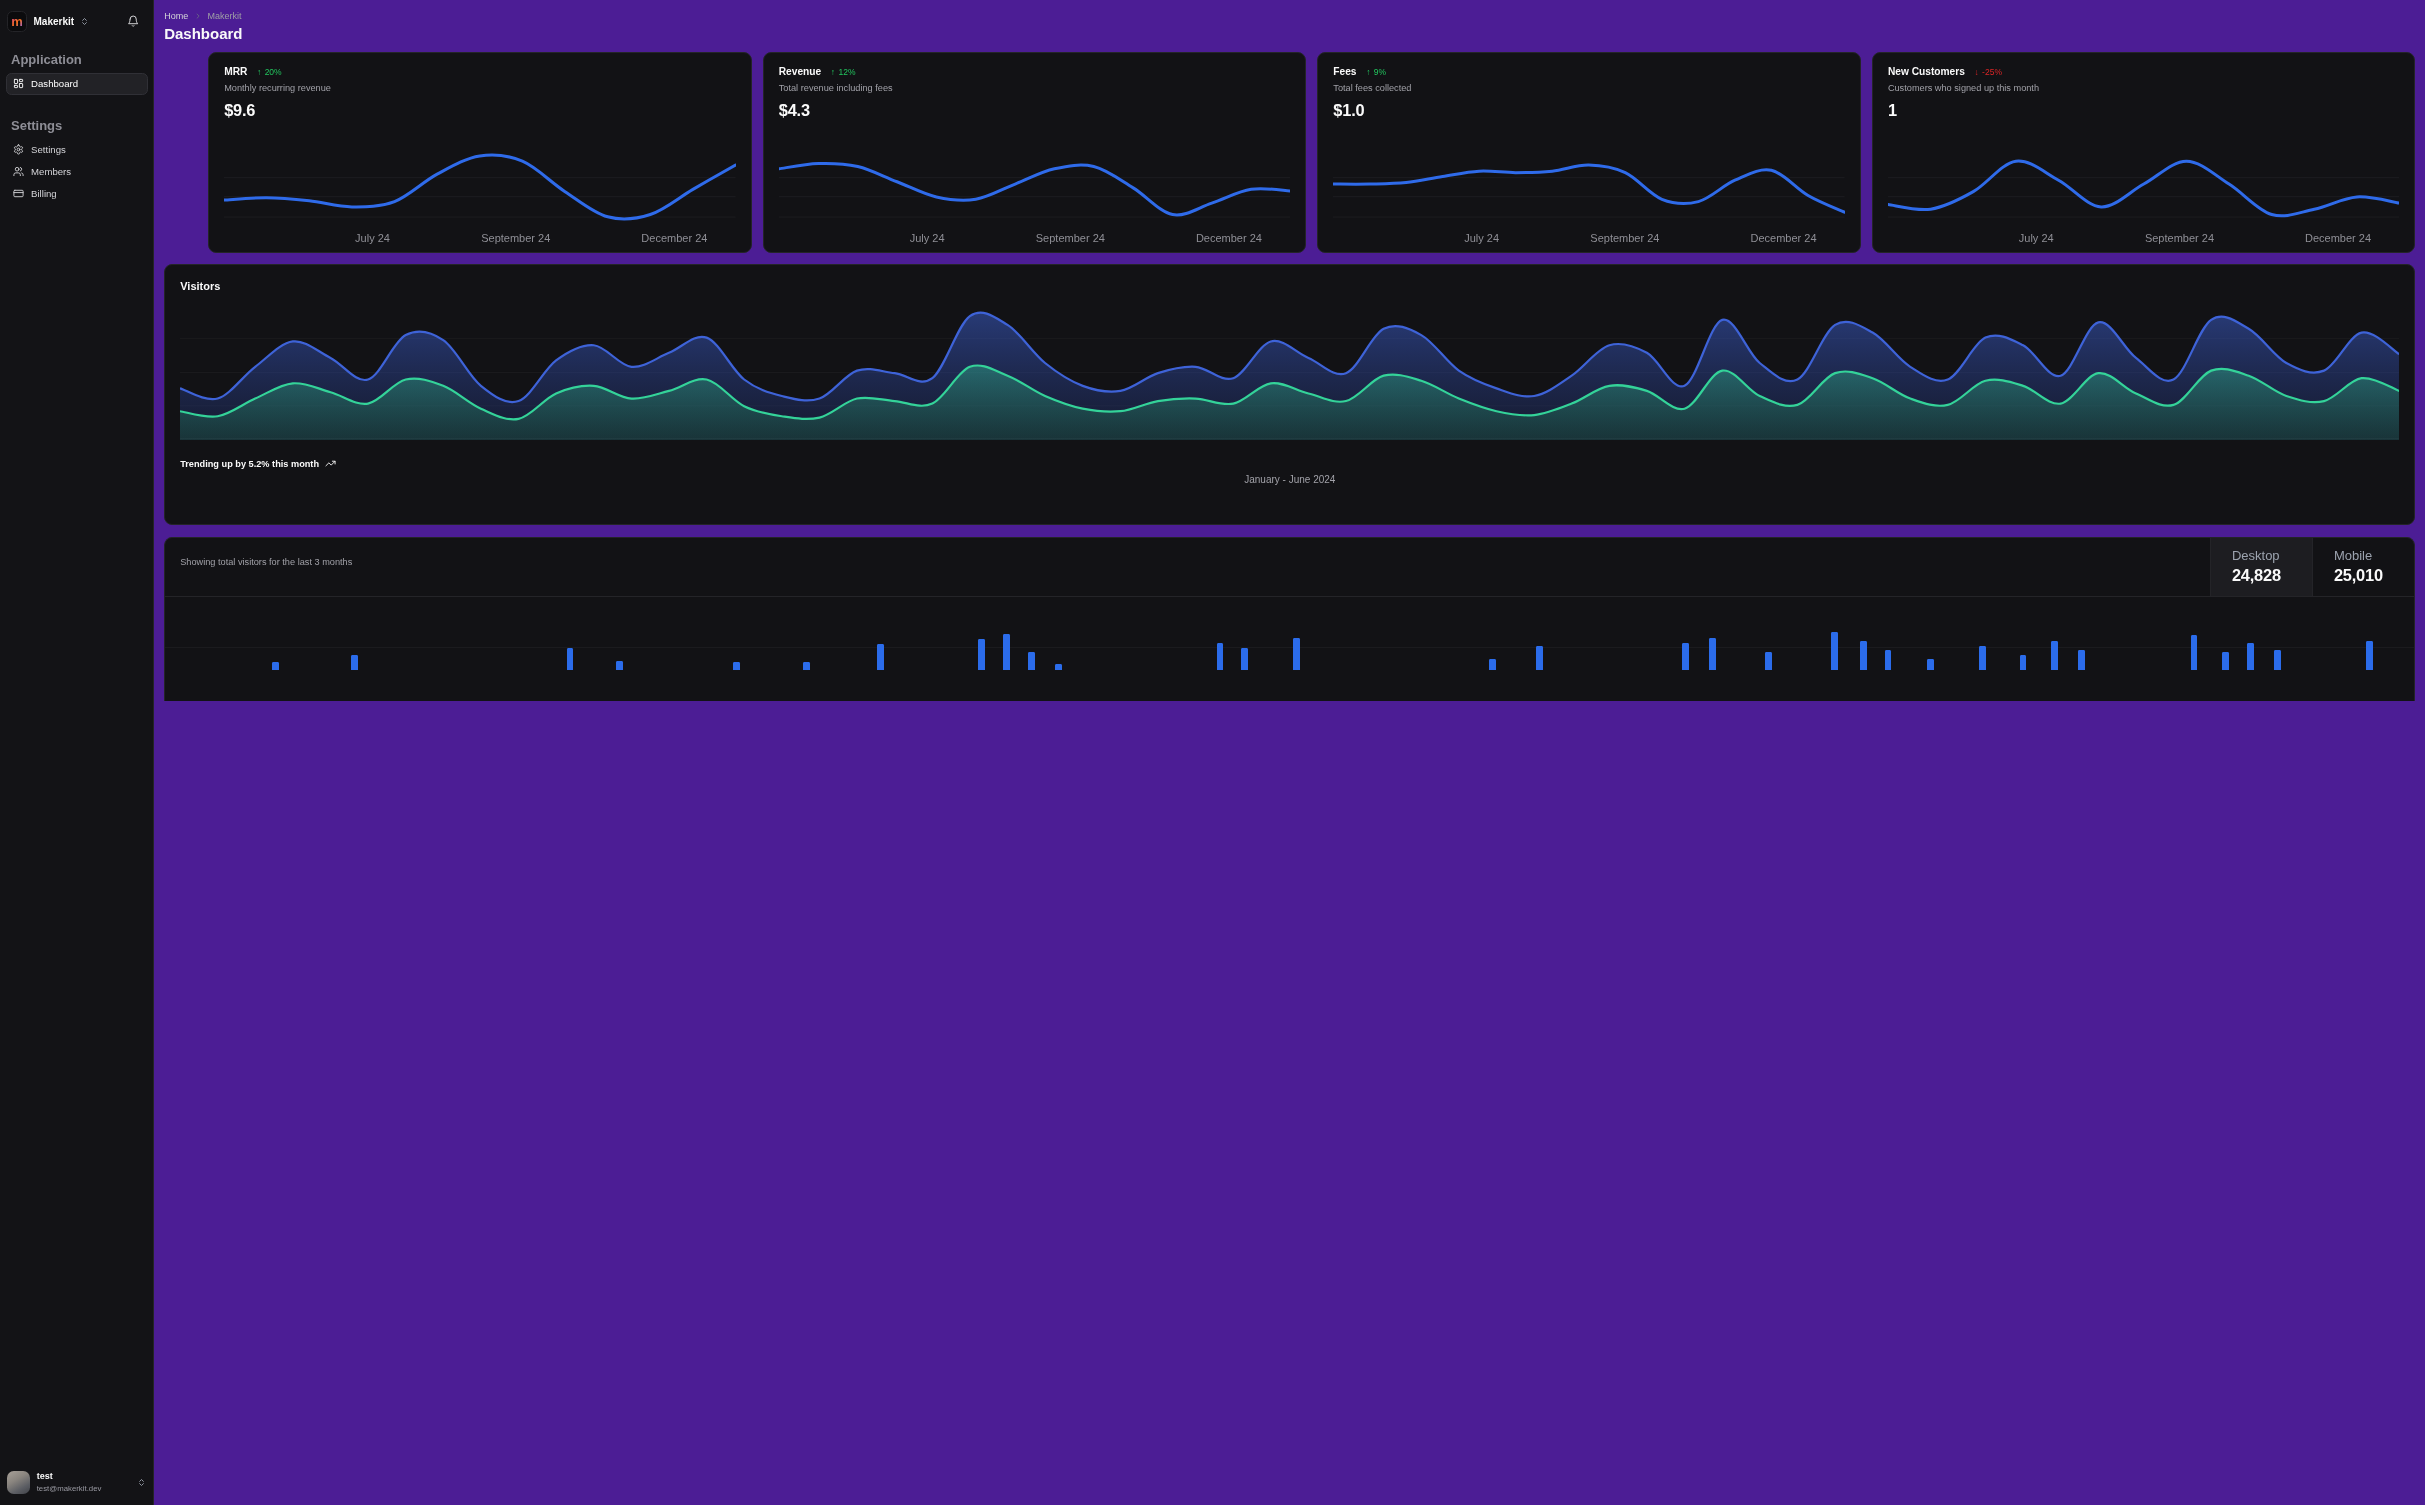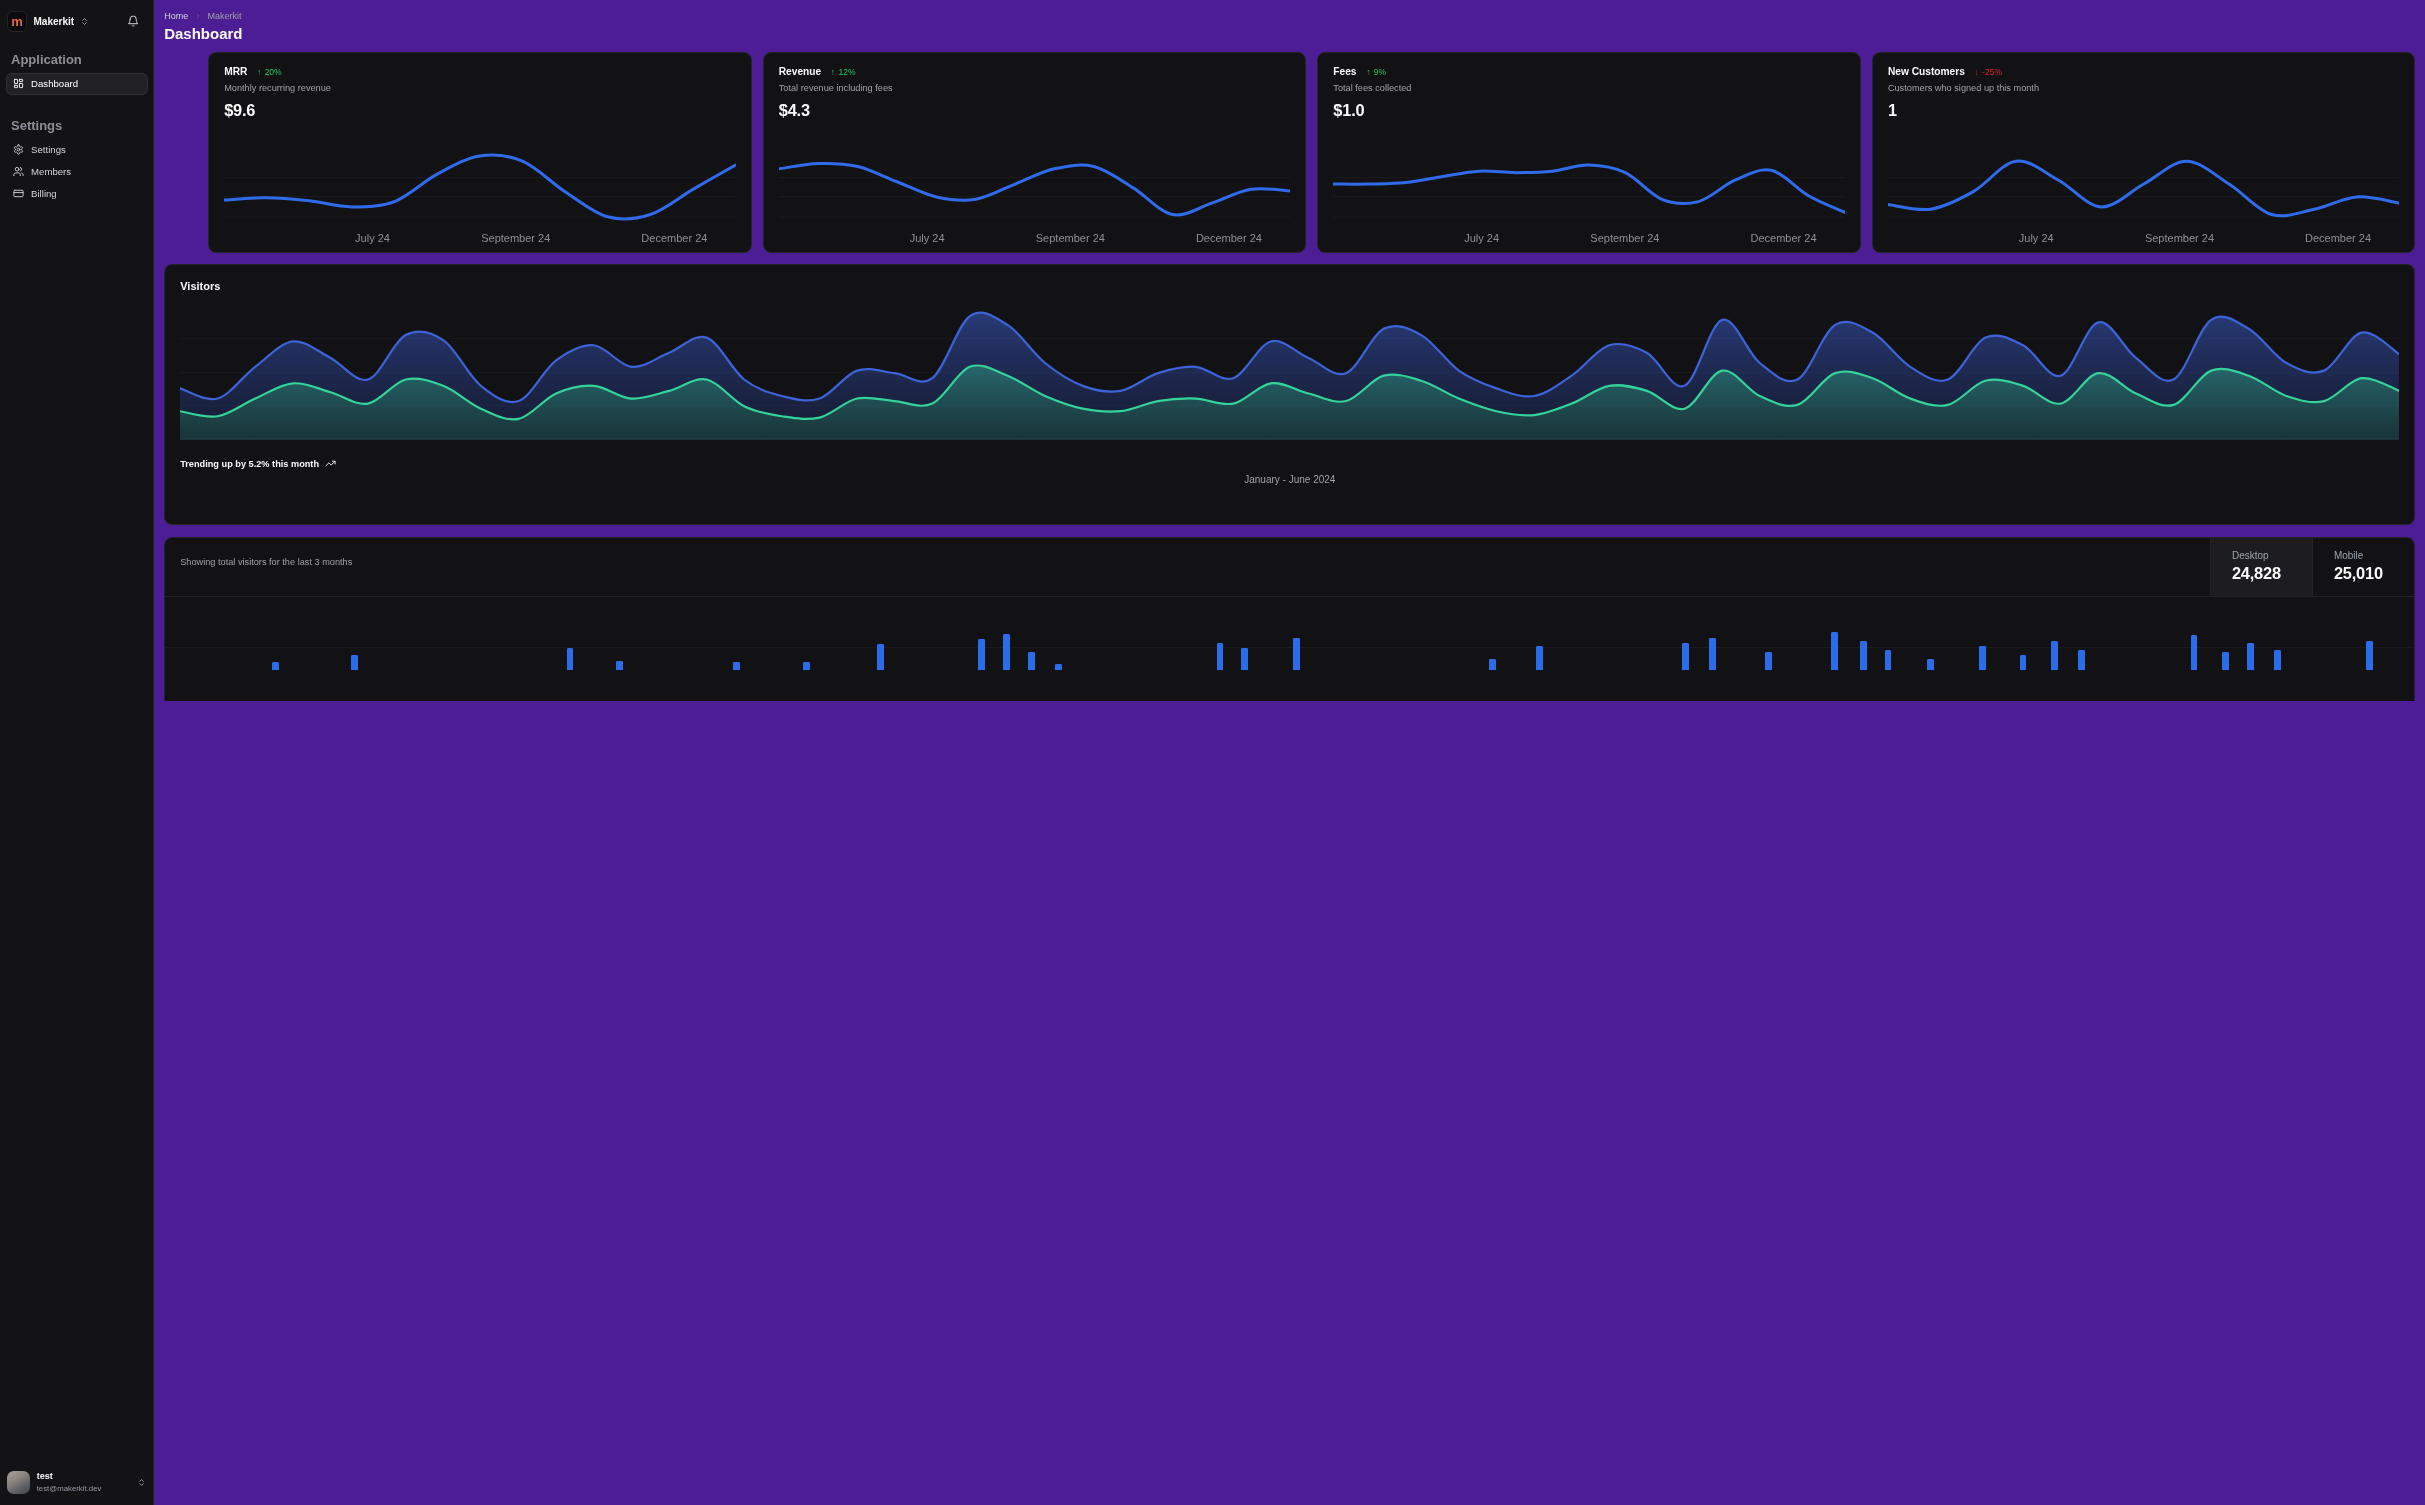--- a/index.html
+++ b/index.html
@@ -65,21 +65,21 @@
   .vfooter { margin-top:18px;text-align:center; }
   .vfooter-main { display:flex; align-items:center; gap:5.5px; font-size:9.2px; font-weight:700; color:#fafafa; }
   .vfooter-sub { font-size:10px; color:#a1a1a8; margin-top:4.8px; }
 
   .pv-card { margin-top:11.6px; height:164px; border-radius:8.2px 8.2px 0 0; border-bottom:none; overflow:hidden; }
   .pv-header { display:flex; border-bottom:0.7px solid #242428; height:59px; }
   .pv-titles { flex:1; padding:13.6px 15px; }
   .pv-toggle { width:102px; border-left:0.7px solid #242428; padding:0 0 0 20.5px;
                display:flex; flex-direction:column; gap:2.7px; justify-content:center; cursor:pointer; }
   .pv-toggle.active { background:#1d1d21; }
-  .pv-toggle-label { font-size:10px; color:#9ca3af; }
+  .pv-toggle-label { font-size:13px; color:#9ca3af; }
   .pv-toggle-value { font-size:16.4px; font-weight:700; color:#fafafa; letter-spacing:-0.2px; }
   .pv-chart { position:relative; height:73px; overflow:hidden; }
   .pv-grid { position:absolute; left:0; right:0; top:50px; height:0.7px; background:#1b1b1e; }
   .bar { position:absolute; width:6.8px; bottom:-104px; border-radius:1.4px 1.4px 0 0; }
 </style>
 </head>
 <body>
 
 <aside class="sidebar">
   <div class="side-top">

